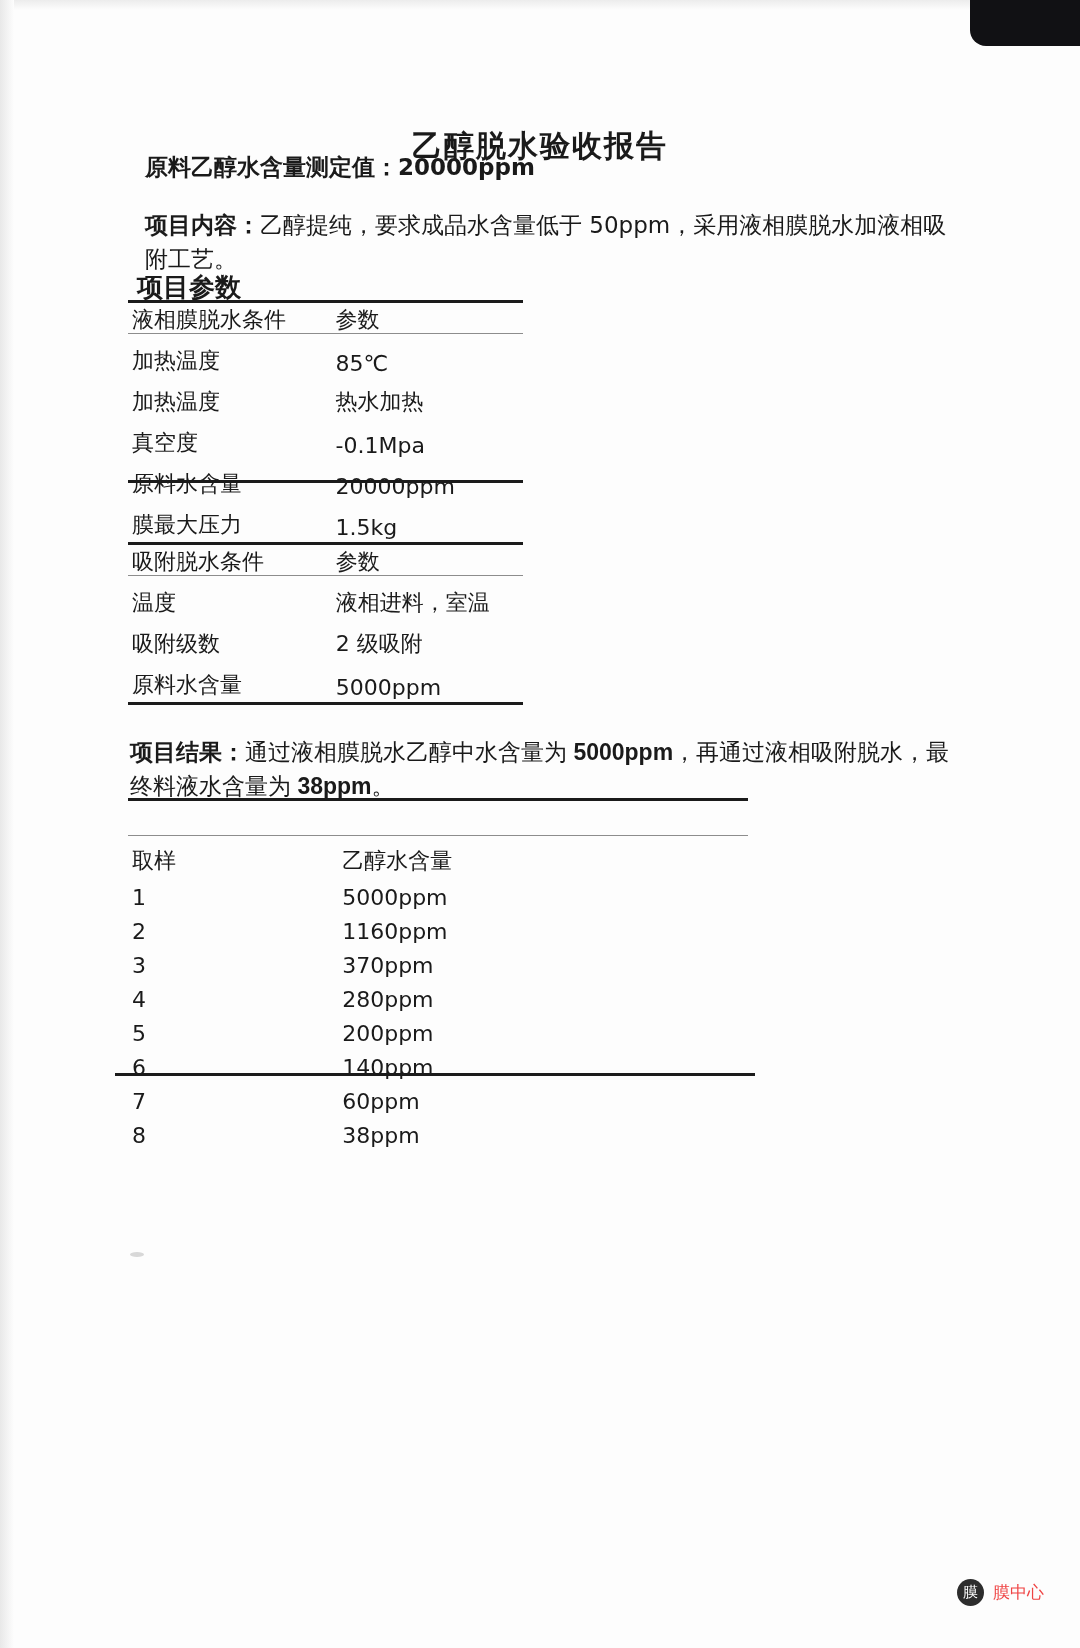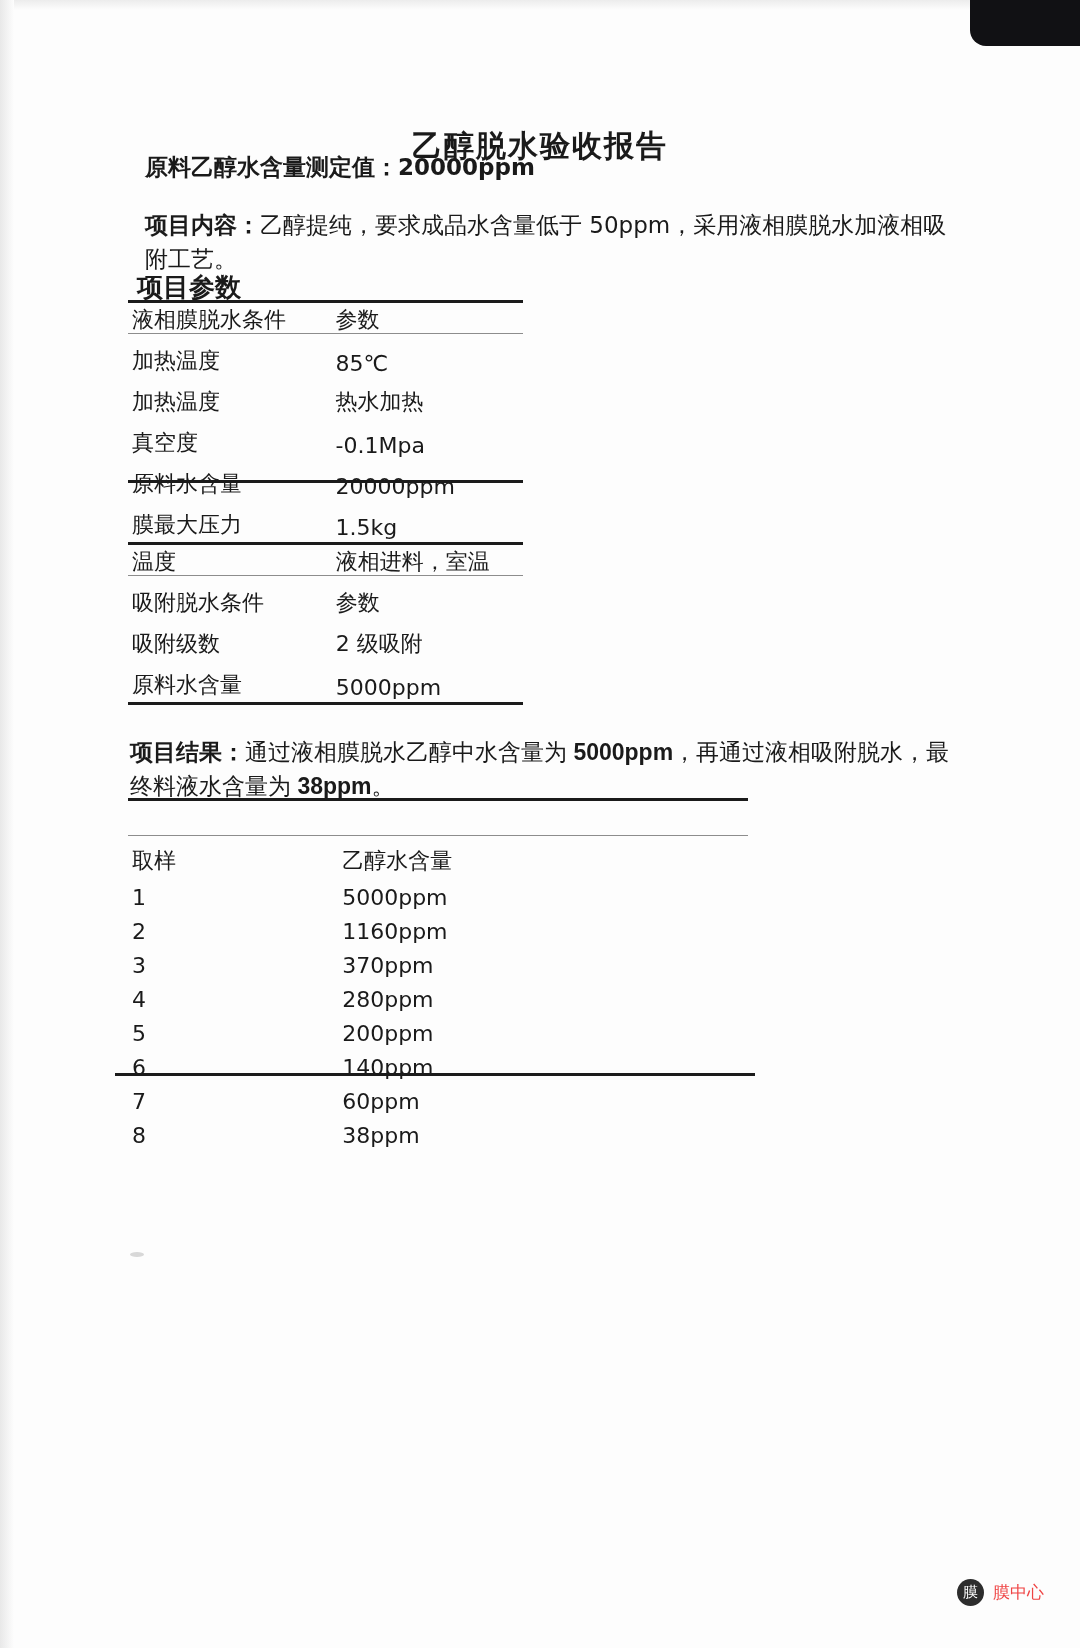--- a/index.html
+++ b/index.html
@@ -229,26 +229,26 @@
       </tr>
     </tbody>
   </table>
   <div class="rule-thin" style="left:128px; top:333px; width:395px;"></div>
   <div class="rule-thick" style="left:128px; top:480px; width:395px;"></div>
 
   <div class="rule-thick" style="left:128px; top:542px; width:395px;"></div>
   <table class="param" id="table-adsorption">
     <tbody>
       <tr>
+        <td class="c1">吸附脱水条件</td>
+        <td class="c2">参数</td>
+      </tr>
+      <tr>
         <td class="c1">温度</td>
         <td class="c2">液相进料，室温</td>
-      </tr>
-      <tr>
-        <td class="c1">吸附脱水条件</td>
-        <td class="c2">参数</td>
       </tr>
       <tr>
         <td class="c1">吸附级数</td>
         <td class="c2">2 级吸附</td>
       </tr>
       <tr>
         <td class="c1">原料水含量</td>
         <td class="c2">5000ppm</td>
       </tr>
     </tbody>

